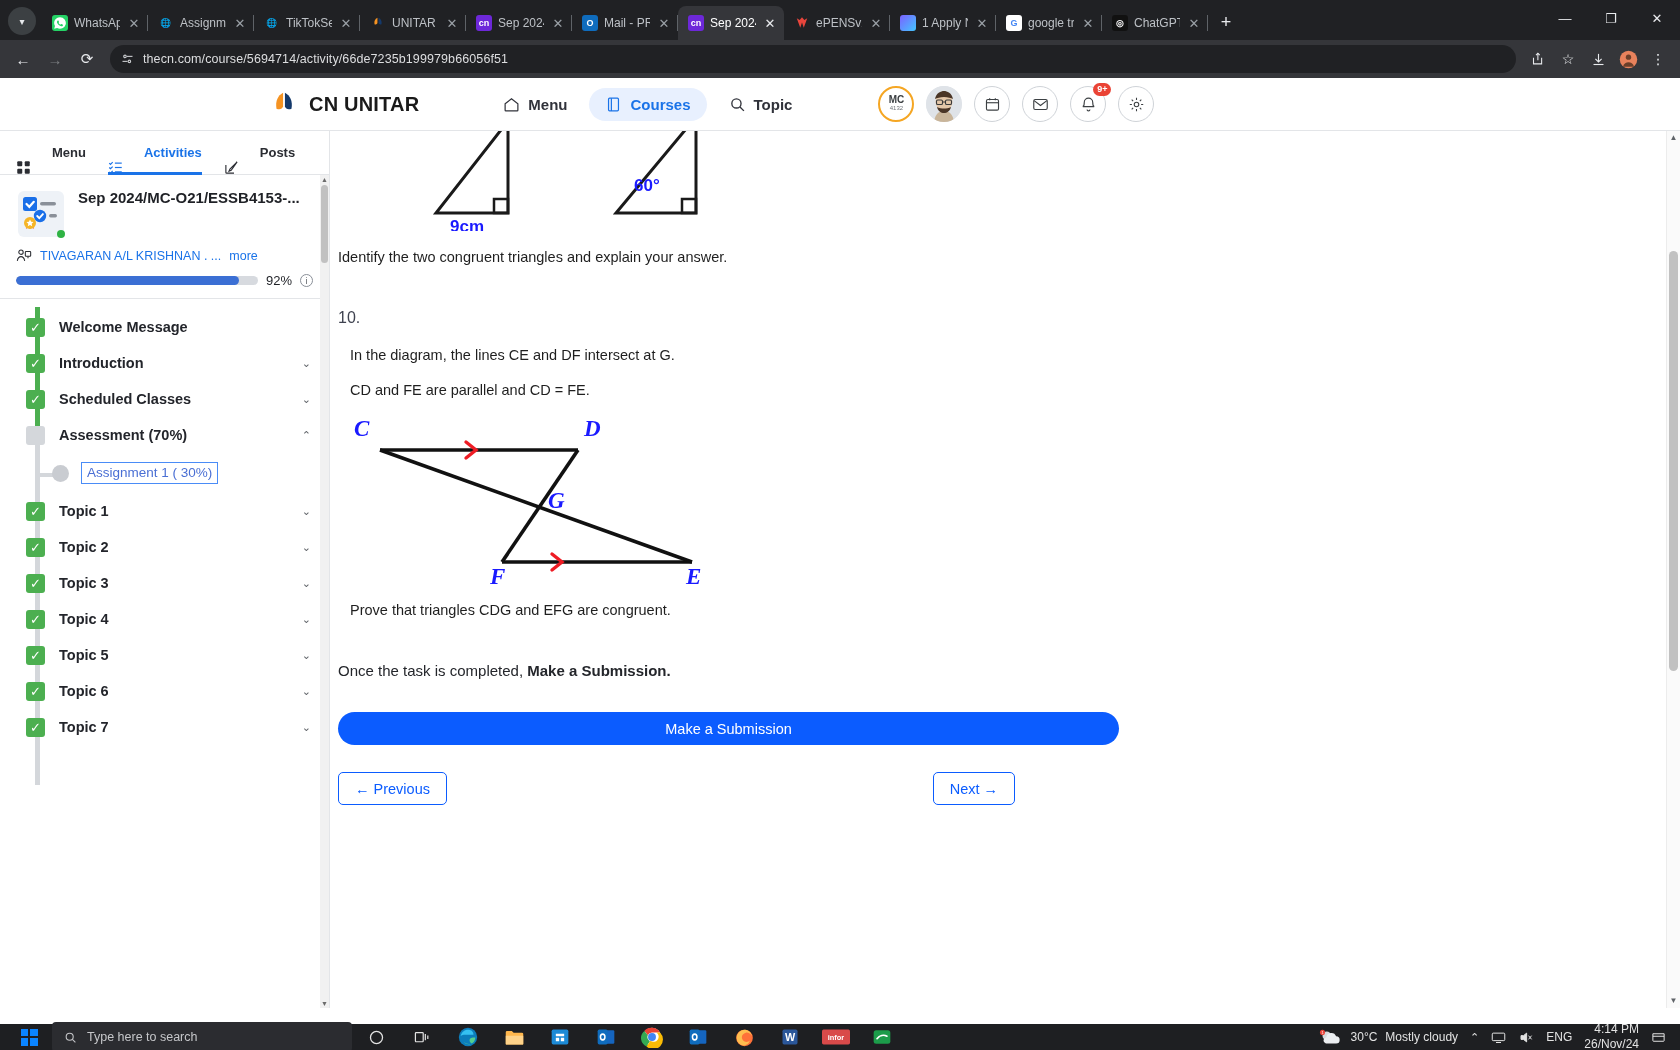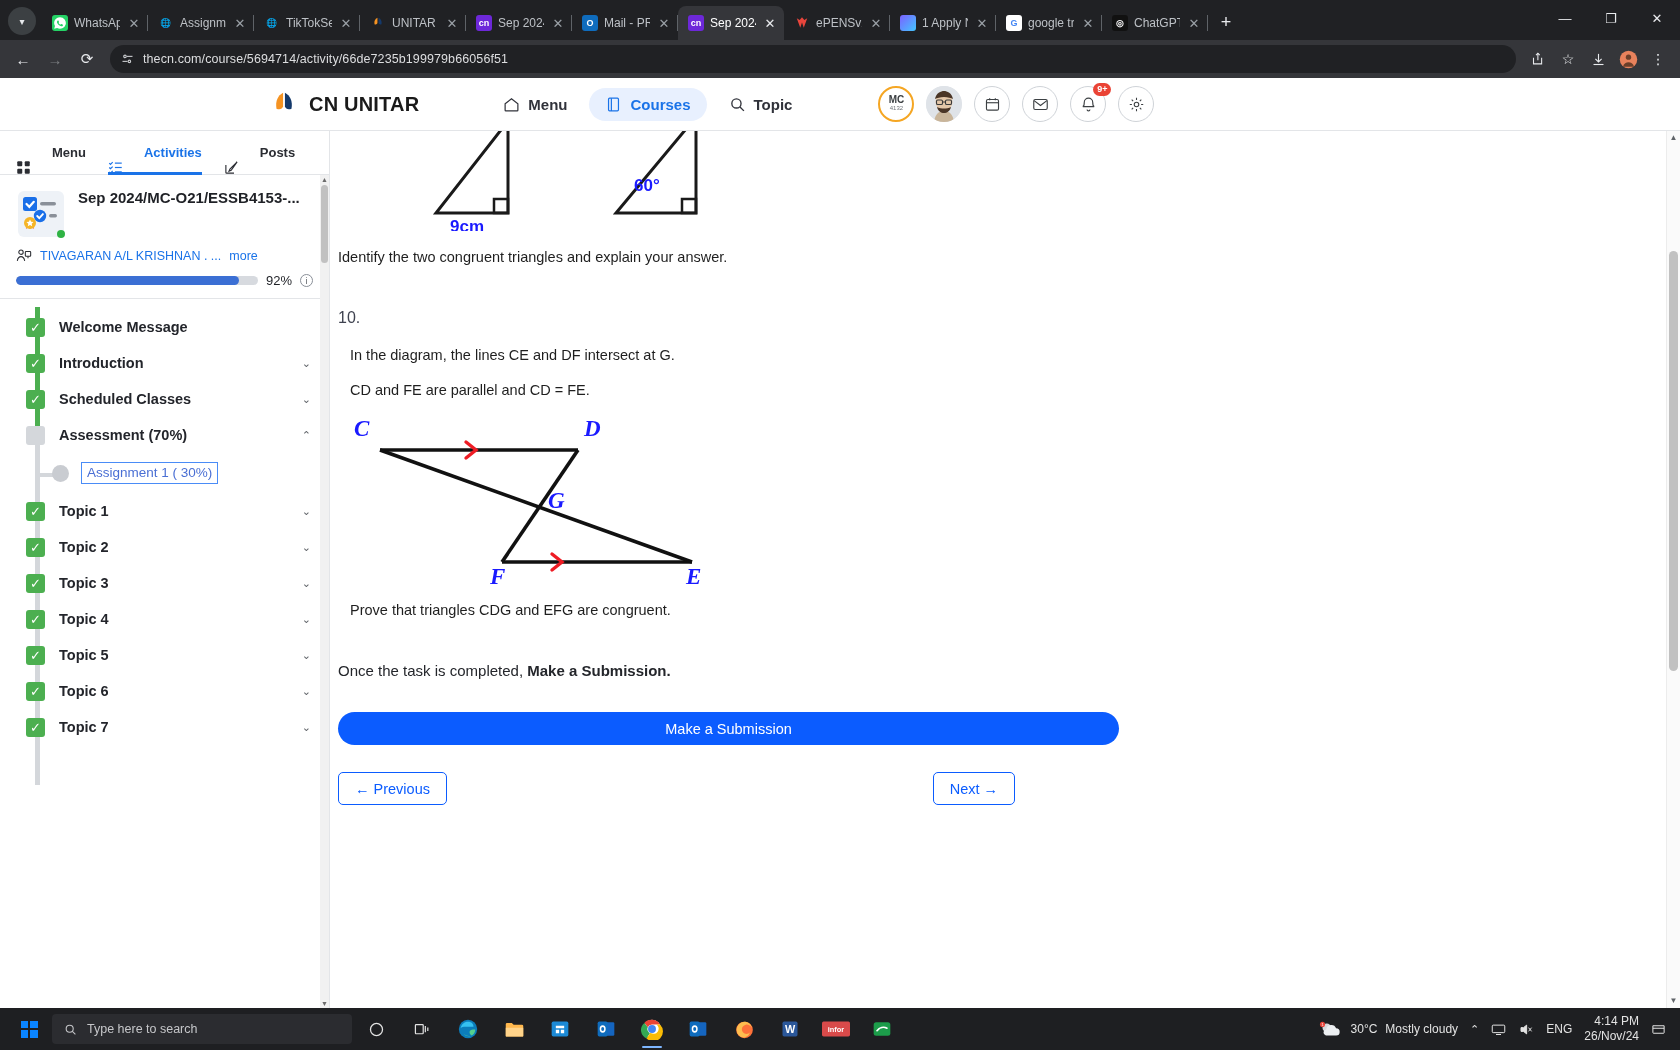--- a/index.html
+++ b/index.html
@@ -163,21 +163,21 @@
     font-family: "Liberation Sans", sans-serif; cursor: pointer; }
 
   .main-scroll { position: absolute; right: 0; top: 0; bottom: 0; width: 14px; background: #fafafa;
     border-left: 1px solid #ececec; }
   .main-scroll .thumb2 { position: absolute; top: 120px; height: 420px; left: 2px; right: 2px;
     background: #c1c1c1; border-radius: 5px; }
   .main-scroll .arw2 { position: absolute; left: 0; right: 0; height: 14px; color: #5f6368;
     font-size: 8px; text-align: center; line-height: 14px; }
 
   
-  .taskbar { height: 42px; background: #1e1f22; display: flex; align-items: center;
+  .taskbar { height: 26px; background: #1e1f22; display: flex; align-items: center;
     padding: 0 8px; gap: 2px; flex: none; position: absolute; bottom: 0; left: 0; right: 0; }
   .tb-start { width: 42px; height: 42px; display: flex; align-items: center; justify-content: center; }
   .winlogo { width: 17px; height: 17px; display: grid; grid-template-columns: 1fr 1fr;
     grid-template-rows: 1fr 1fr; gap: 2px; }
   .winlogo i { background: #0a84ff; display: block; }
   .tb-search { width: 300px; height: 30px; background: #2b2c30; border-radius: 4px;
     display: flex; align-items: center; gap: 10px; padding: 0 12px; color: #c5c6c9; font-size: 12.5px; }
   .tb-app { width: 44px; height: 42px; display: flex; align-items: center; justify-content: center;
     position: relative; }
   .tb-app.active::after { content: ""; position: absolute; bottom: 2px; left: 12px; right: 12px;

